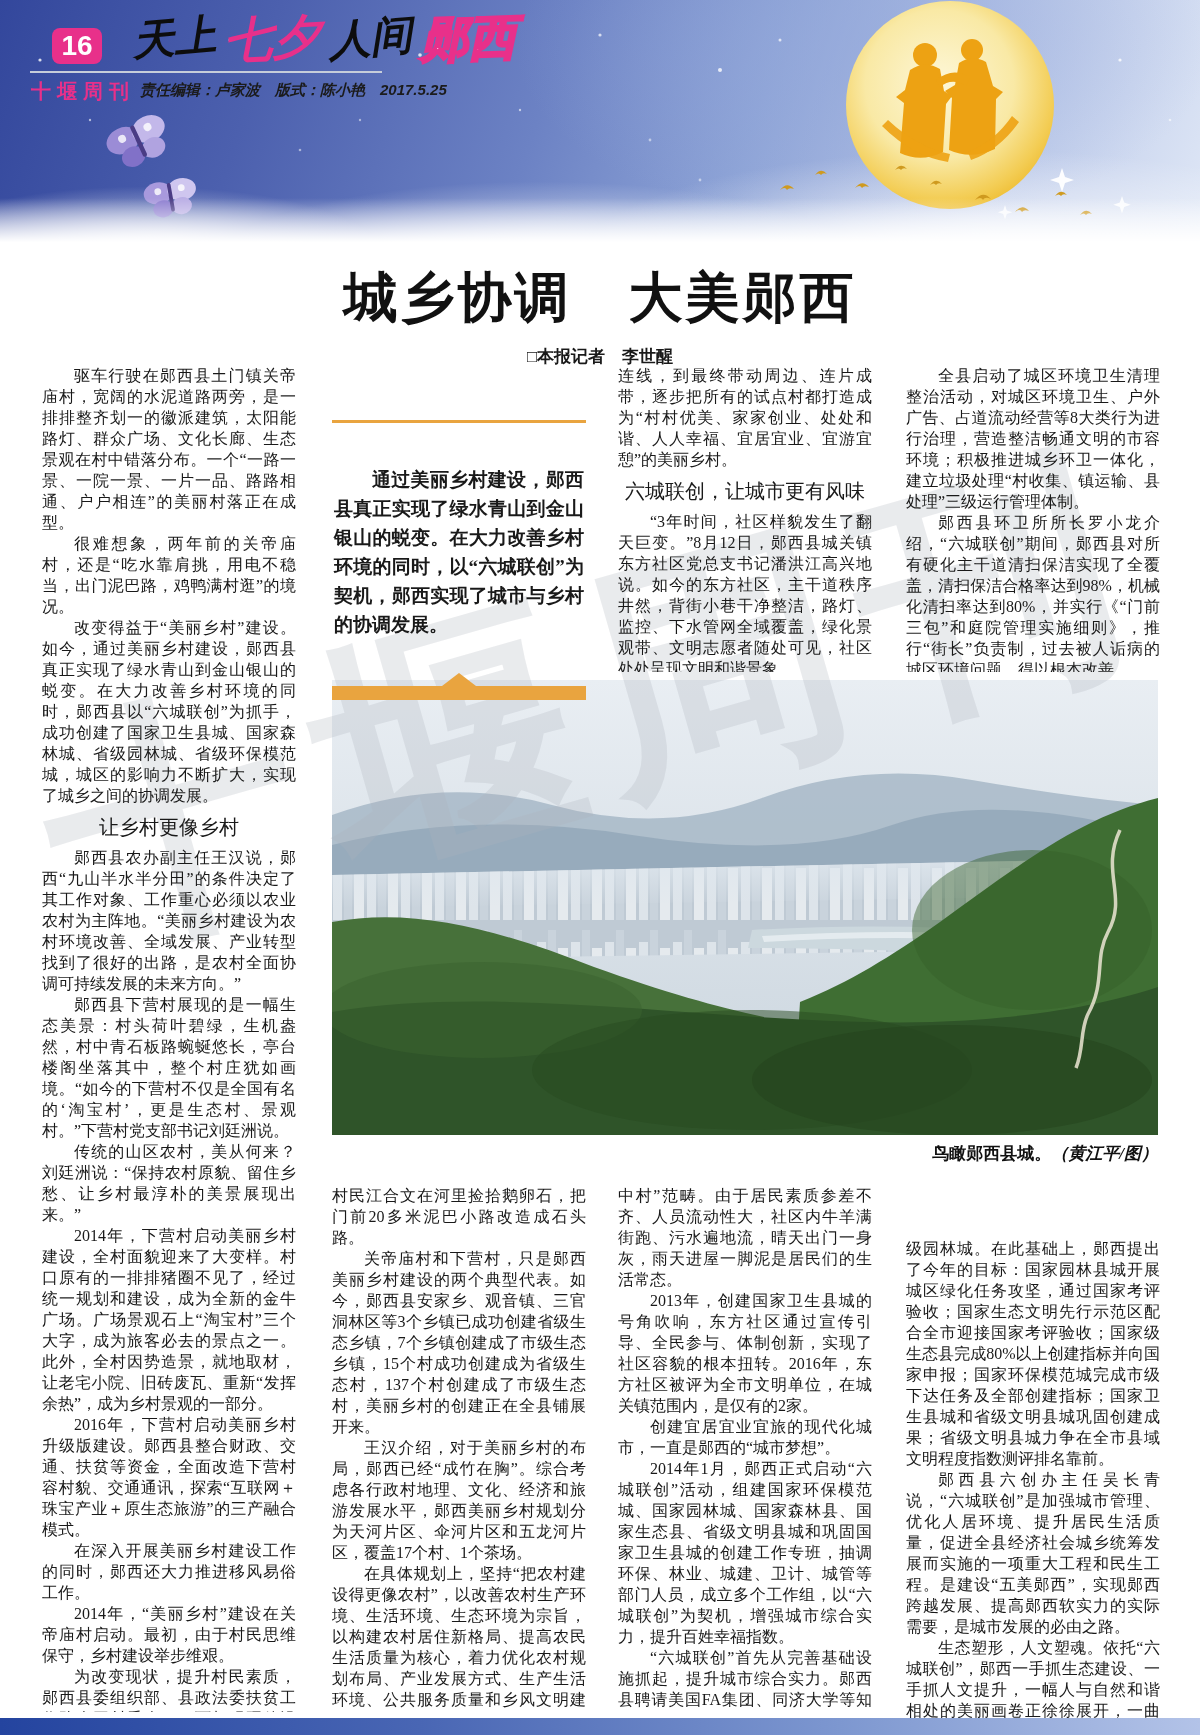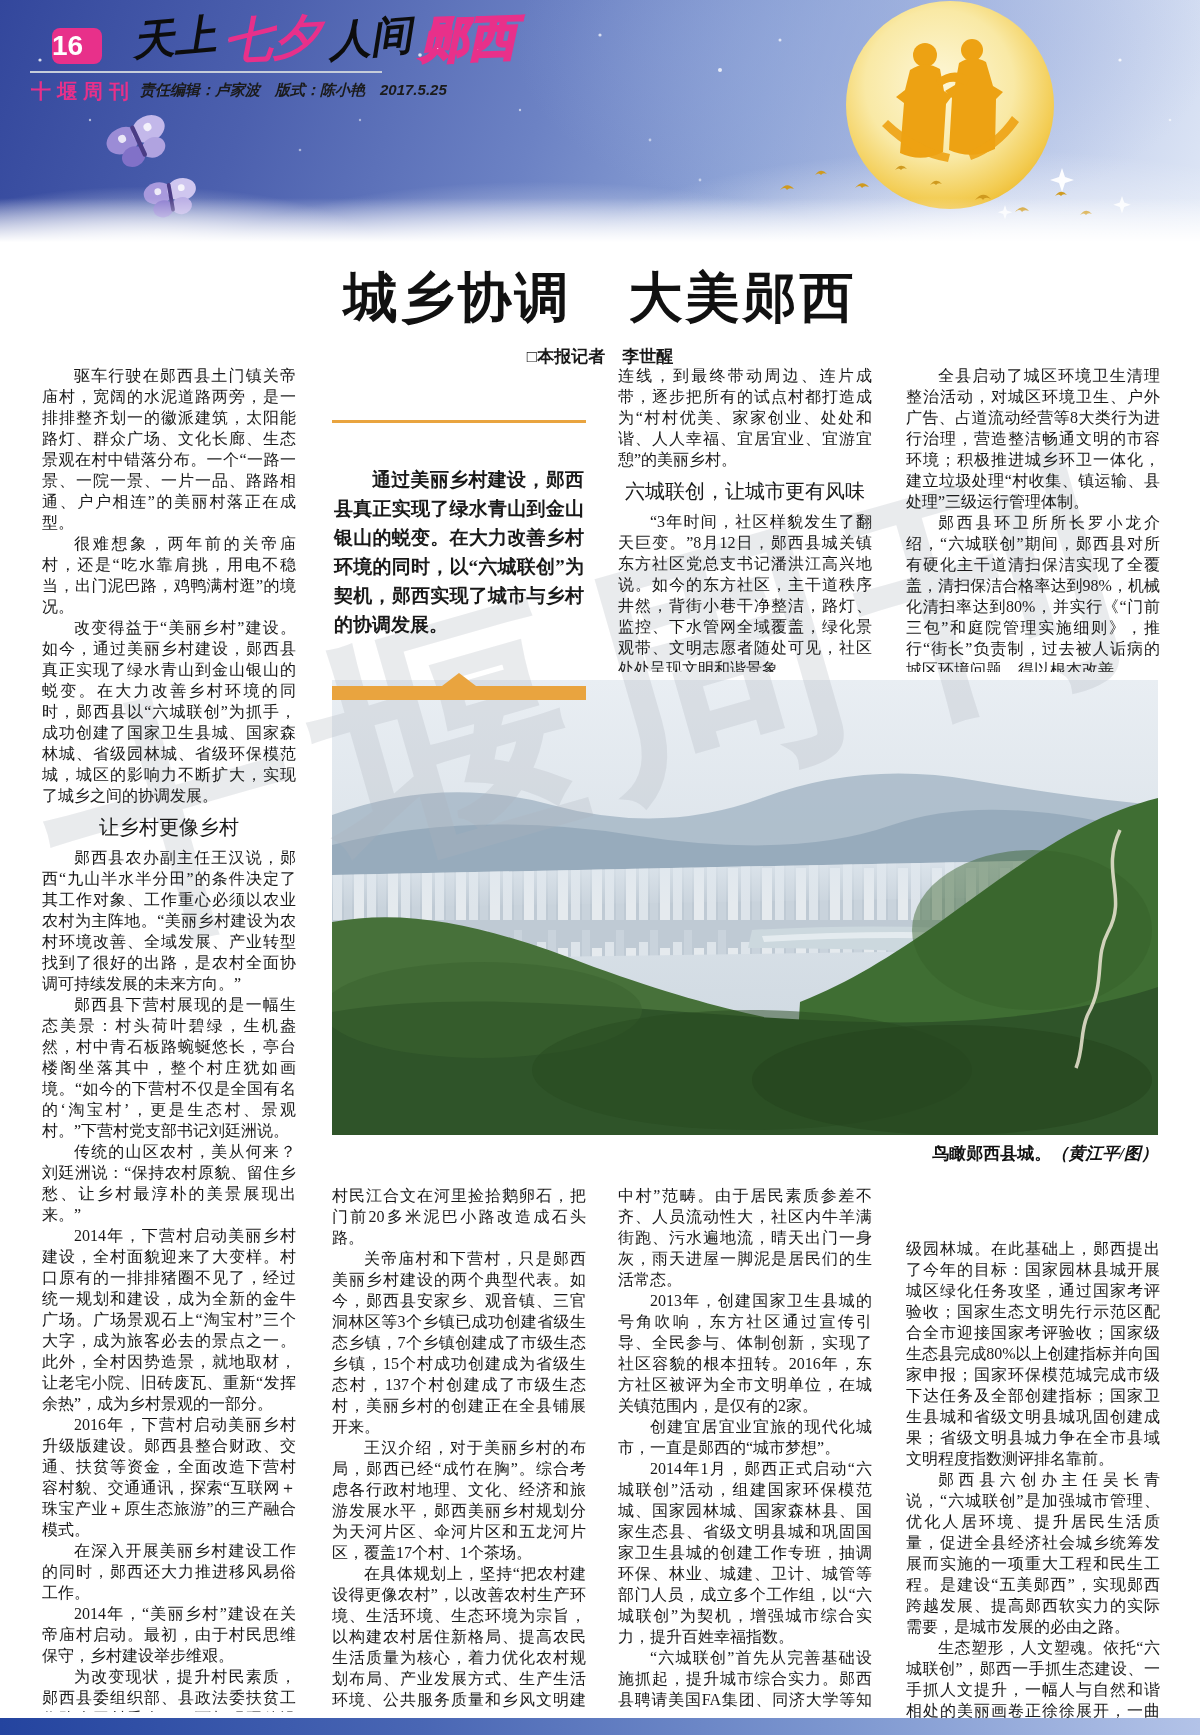--- a/index.html
+++ b/index.html
@@ -11,37 +11,37 @@
       radial-gradient(ellipse 340px 95px at 12% 102%, rgba(255,255,255,.95), rgba(255,255,255,0) 70%),
       radial-gradient(ellipse 460px 120px at 45% 108%, rgba(255,255,255,.92), rgba(255,255,255,0) 72%),
       radial-gradient(ellipse 560px 150px at 82% 104%, rgba(255,255,255,.88), rgba(255,255,255,0) 72%),
       radial-gradient(ellipse 500px 260px at 72% 18%, rgba(150,170,220,.55), rgba(150,170,220,0) 70%),
       linear-gradient(108deg,#33479c 0%,#4c60ae 22%,#6c82c4 45%,#8da3d6 62%,#b3c2e6 78%,#dfe7f6 100%);}
   .hdr-fade{position:absolute;left:0;top:198px;width:1200px;height:52px;
       background:linear-gradient(rgba(255,255,255,0),#ffffff 85%);}
   .hdr svg{position:absolute;}
   .pageno{position:absolute;left:52px;top:28px;width:50px;height:36px;border-radius:8px;
       background:#e8308a;color:#fff;font-family:"Liberation Sans",sans-serif;font-weight:bold;
-      font-size:28px;text-align:left;line-height:36px;}
+      font-size:28px;text-align:center;line-height:36px;}
   .hdr-rule{position:absolute;left:30px;top:71px;width:352px;height:2px;background:#c6cdda;}
   .weekly{position:absolute;left:31px;top:78px;color:#e8308a;font-weight:900;font-size:20px;
       letter-spacing:6px;font-family:"Liberation Serif",serif;}
   .editor-line{position:absolute;left:140px;top:81px;color:#1b1b1b;font-weight:bold;font-style:italic;
       font-size:15px;font-family:"Liberation Sans",sans-serif;}
   .mh{position:absolute;left:132px;top:12px;white-space:nowrap;}
   .mh span{display:inline-block;font-weight:900;font-style:italic;line-height:1;}
   .mh-1,.mh-3{color:#0d0d0d;font-size:42px;transform:rotate(-5deg);}
   .mh-2{color:#e8308a;font-size:48px;margin:0 8px;transform:rotate(-3deg) translateY(3px);}
   .mh-4{color:#fff;font-size:48px;margin-left:8px;transform:rotate(-2deg) translateY(3px);
         -webkit-text-stroke:2.5px #e8308a;text-shadow:0 0 1px #e8308a;}
   
   .headline-wrap{position:absolute;left:0;top:262px;width:1200px;text-align:center;z-index:3;}
   .headline{margin:0;font-size:54px;font-weight:900;letter-spacing:3px;color:#111;
       font-family:"Liberation Serif","DejaVu Serif",serif;}
-  .byline{margin-top:10px;font-family:Liberation Sans, sans-serif;font-weight:bold;font-size:17px;}
+  .byline{margin-top:10px;font-family:Liberation Mono, monospace;font-weight:bold;font-size:17px;}
   
   .watermark{position:absolute;left:30px;top:520px;width:1200px;z-index:2;pointer-events:none;
       font-size:255px;font-weight:900;letter-spacing:26px;color:#aeb3bc;opacity:.26;
       transform:rotate(-16deg);font-family:"Liberation Serif",serif;white-space:nowrap;}
   
   .col{position:absolute;z-index:3;width:254px;overflow:hidden;text-align:justify;
       font-size:16px;line-height:21px;}
   .col p{margin:0;text-indent:2em;}
   .col p.cont{text-indent:0;}
   .sec-h{font-family:"Liberation Sans",sans-serif;font-weight:normal;font-size:20px;

